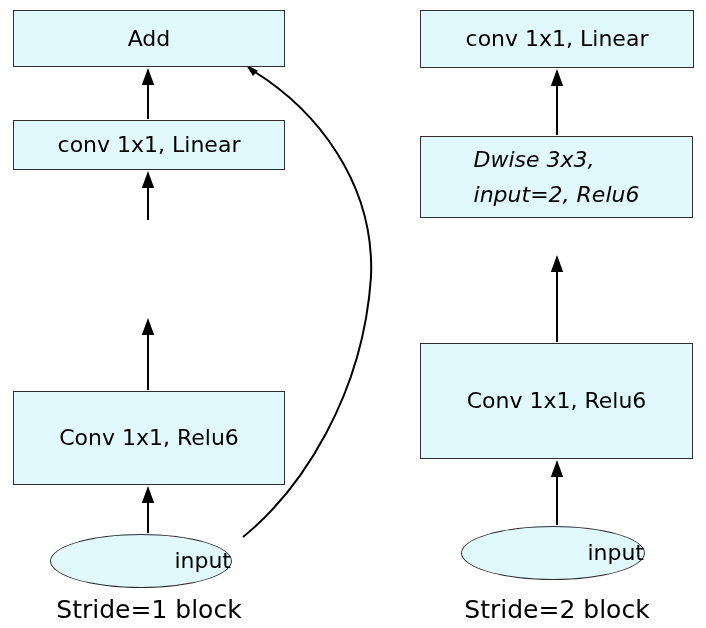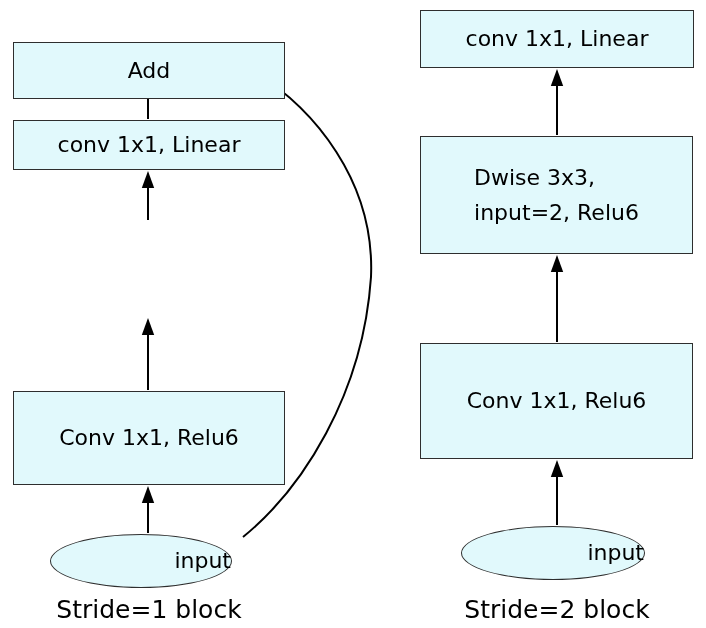--- a/index.html
+++ b/index.html
@@ -34,29 +34,29 @@
   }
   .node.ellipse{border-radius:50%;border-width:1.2px;justify-content:flex-end;}
   .node .multiline{text-align:left;line-height:35px;}
   .caption{
     position:absolute;
     font-size:25px;
     text-align:center;
     white-space:nowrap;
   }
   
-  .l-add        {left:13px; top:10px;  width:272px; height:57px;margin-top:32px;}
+  .l-add        {left:13px; top:10px;  width:272px; height:57px;}
   .l-convlin    {left:13px; top:120px; width:272px; height:50px;}
   .l-dwise      {left:13px; top:221px; width:272px; height:96px;}
   .l-convrelu   {left:13px; top:391px; width:272px; height:94px;}
   .l-input      {left:50px; top:534px; width:182px; height:54px;}
   .l-caption    {left:13px; top:595px; width:272px;}
   
   .r-convlin    {left:420px; top:10px;  width:274px; height:58px;}
-  .r-dwise      {left:420px; top:136px; width:273px; height:118px;}
+  .r-dwise      {left:420px; top:136px; width:273px; height:82px;font-style:italic;}
   .r-convrelu   {left:420px; top:343px; width:273px; height:116px;}
   .r-input      {left:461px; top:526px; width:184px; height:54px;}
   .r-caption    {left:420px; top:595px; width:274px;}
 </style>
 </head>
 <body>
 
 <div class="canvas">
 
   <svg class="edges" viewBox="0 0 706 628" xmlns="http://www.w3.org/2000/svg">

